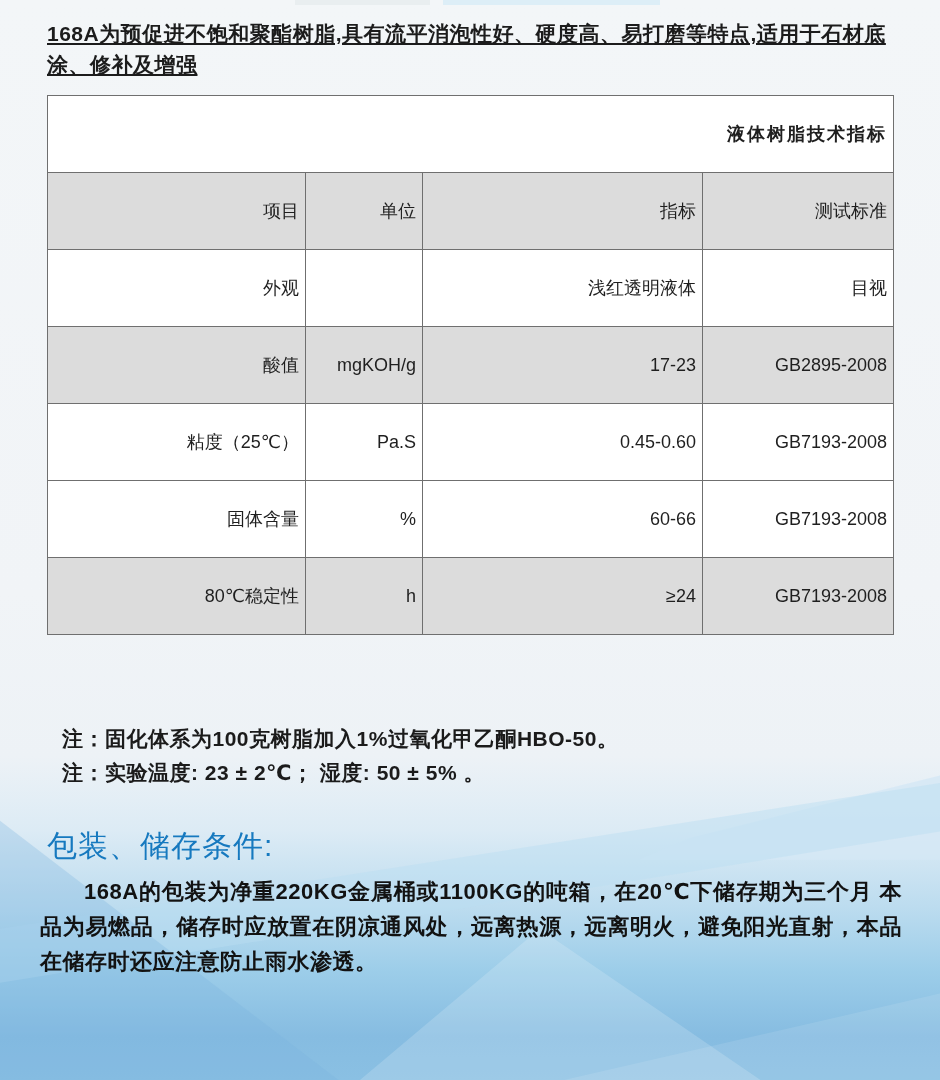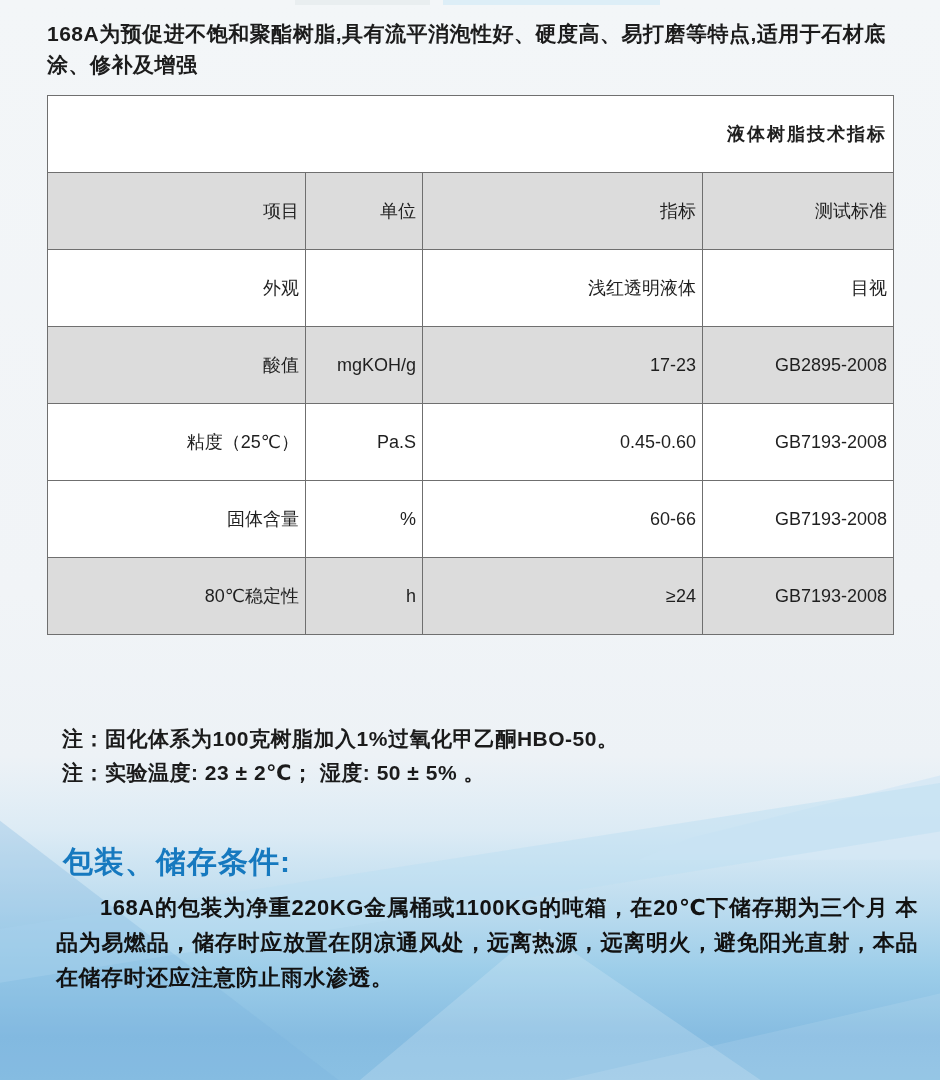--- a/index.html
+++ b/index.html
@@ -39,21 +39,21 @@
     background:rgba(255,255,255,0.10);
     clip-path:polygon(100% 92%, 100% 100%, 60% 100%);
   }
   .top-strip{position:absolute;top:0;height:5px;}
   .top-strip-gray{left:295px;width:135px;background:#e9eef0;}
   .top-strip-blue{left:443px;width:217px;background:#ddeef7;}
 
   .intro{
     position:absolute;top:18px;left:47px;width:848px;
     font-size:21px;line-height:31px;font-weight:700;
-    color:#1c1c1c;letter-spacing:0.5px;margin:0;
+    color:#1c1c1c;letter-spacing:0.5px;margin:0;text-decoration:underline;
   }
 
   table.spec-table{
     position:absolute;top:95px;left:47px;width:846px;
     border-collapse:collapse;table-layout:fixed;
   }
   table.spec-table td{
     border:1px solid #6f6f6f;
     text-align:right;vertical-align:middle;
     height:76px;padding:0 6px;
@@ -68,26 +68,26 @@
   tr.head-row td{background:#dcdcdc;}
   tr.row-gray td{background:#dcdcdc;}
 
   .notes{position:absolute;top:722px;left:62px;margin:0;}
   .note-line{
     font-size:21px;line-height:34px;font-weight:700;
     color:#1b1b1b;margin:0;letter-spacing:0.5px;
   }
 
   .storage-heading{
-    position:absolute;top:828px;left:47px;margin:16px;
-    font-size:30px;line-height:36px;font-weight:700;
+    position:absolute;top:828px;left:47px;margin:0;
+    font-size:30px;line-height:36px;font-weight:400;
     color:#1679bf;letter-spacing:1px;
   }
   .storage-para{
-    position:absolute;left:40px;width:862px;margin:16px;
+    position:absolute;left:40px;width:862px;margin:0;
     font-size:22px;line-height:35px;font-weight:600;
     color:#121212;text-align:justify;text-indent:2em;
     letter-spacing:0.5px;
   }
   .para-1{top:874px;}
   .para-2{top:976px;}
 </style>
 </head>
 <body>
 

